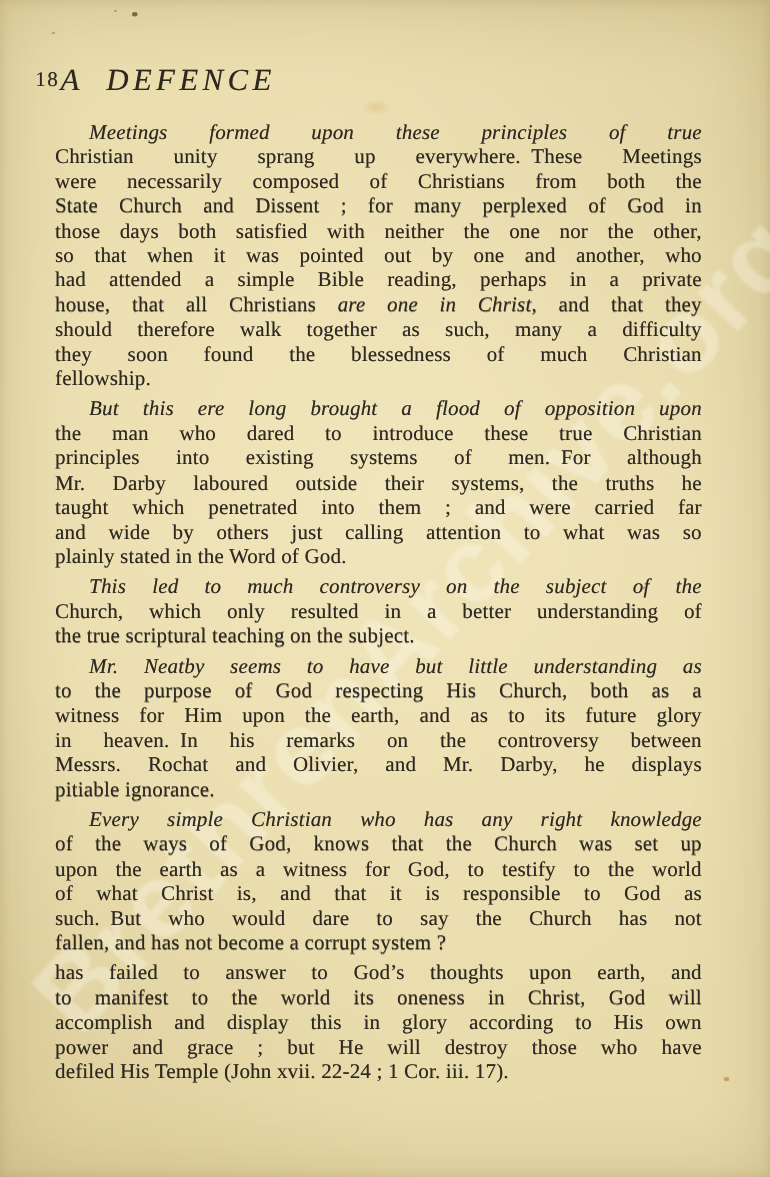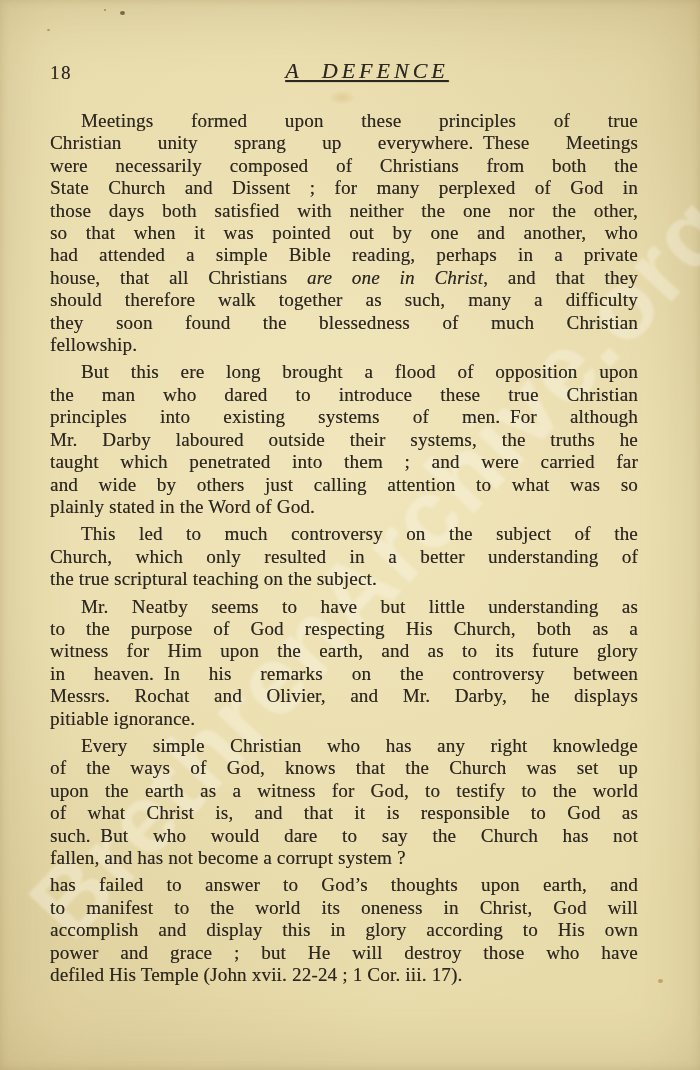--- a/index.html
+++ b/index.html
@@ -25,43 +25,43 @@
     font-family:"Liberation Sans","DejaVu Sans",sans-serif;
     font-weight:bold; font-size:96px; letter-spacing:2px;
     color:rgba(253,250,238,0.34);
     filter:blur(1.2px);
     white-space:nowrap;
     pointer-events:none;
     user-select:none;
   }
 
   
-  .running-head { position:absolute; top:58px; left:50px; width:588px; height:30px;text-decoration:underline; }
+  .running-head { position:absolute; top:58px; left:32px; width:588px; height:30px; }
   .page-num {
     position:absolute; left:0; top:4px;
     font-size:19px; letter-spacing:1.5px;
     text-shadow:0.2px 0.2px 0 rgba(44,39,32,0.5);
   }
   .head-title {
-    text-align:center; transform:translateX(23px);
-    font-style:italic; font-size:22px;
+    transform:translateX(23px);
+    font-style:italic; font-size:28px;
     letter-spacing:4px; word-spacing:10px;
     text-shadow:0.2px 0.2px 0 rgba(44,39,32,0.5);
   }
 
   
   .body-text { position:absolute; left:50px; top:110px; width:588px; }
   .para { margin:0 0 5px 0; }
   .line {
     font-size:19px; line-height:22.4px;
     letter-spacing:0.2px;
     text-align:justify; text-align-last:justify;
     text-shadow:0.2px 0.2px 0 rgba(44,39,32,0.55);
   }
-  .line.first { text-indent:31px; }
+  .line.first { text-indent:31px;font-style:italic; }
   .line.last  { text-align-last:left; }
   .line i { font-style:italic; }
 
   
   .speck { position:absolute; border-radius:50%; pointer-events:none; }
   .speck.s1 { left:120px; top:11px;  width:5px; height:4px; background:rgba(90,70,30,0.75); }
   .speck.s2 { left:104px; top:9px;   width:2px; height:2px; background:rgba(90,70,30,0.5); }
   .speck.s3 { left:47px;  top:29px;  width:3px; height:2px; background:rgba(100,80,40,0.45); }
   .speck.s4 { left:658px; top:979px; width:5px; height:4px; background:rgba(175,115,50,0.55); }
   .speck.s5 { left:584px; top:533px; width:3px; height:3px; background:rgba(120,90,40,0.4); }

